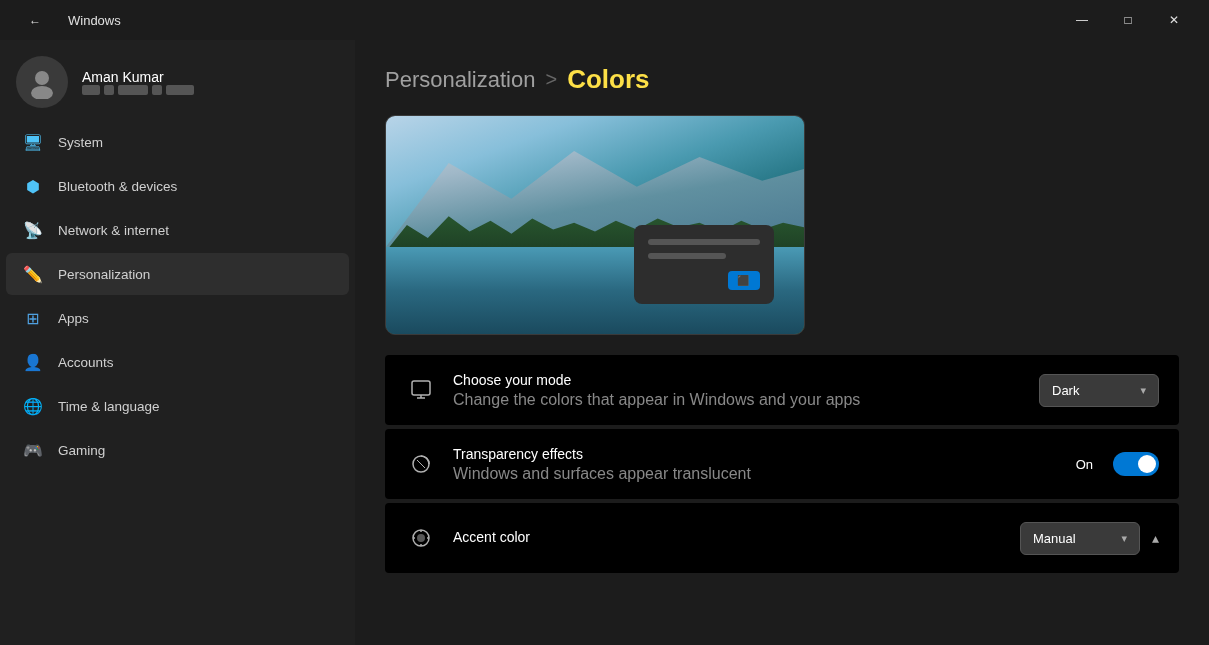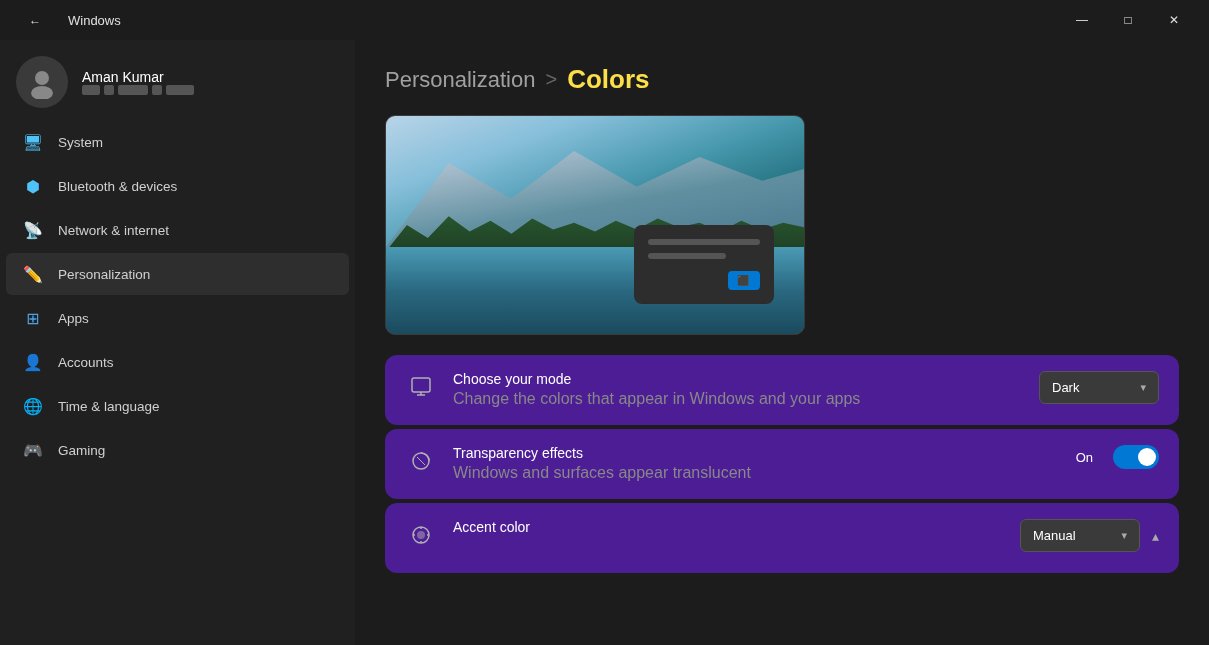--- a/index.html
+++ b/index.html
@@ -253,25 +253,25 @@
       background: #0078d4;
       color: white;
       border-radius: 4px;
       padding: 4px 10px;
       font-size: 10px;
       margin-top: 4px;
     }
 
     
     .settings-card {
-      background: #4c1d95;
-      border-radius: 12px;
+      background: #000000;
+      border-radius: 4px;
       margin-bottom: 4px;
       display: flex;
-      align-items: flex-start;
+      align-items: center;
       padding: 16px 20px;
       gap: 16px;
       min-height: 70px;
     }
     .card-icon {
       width: 32px;
       height: 32px;
       display: flex;
       align-items: center;
       justify-content: center;

